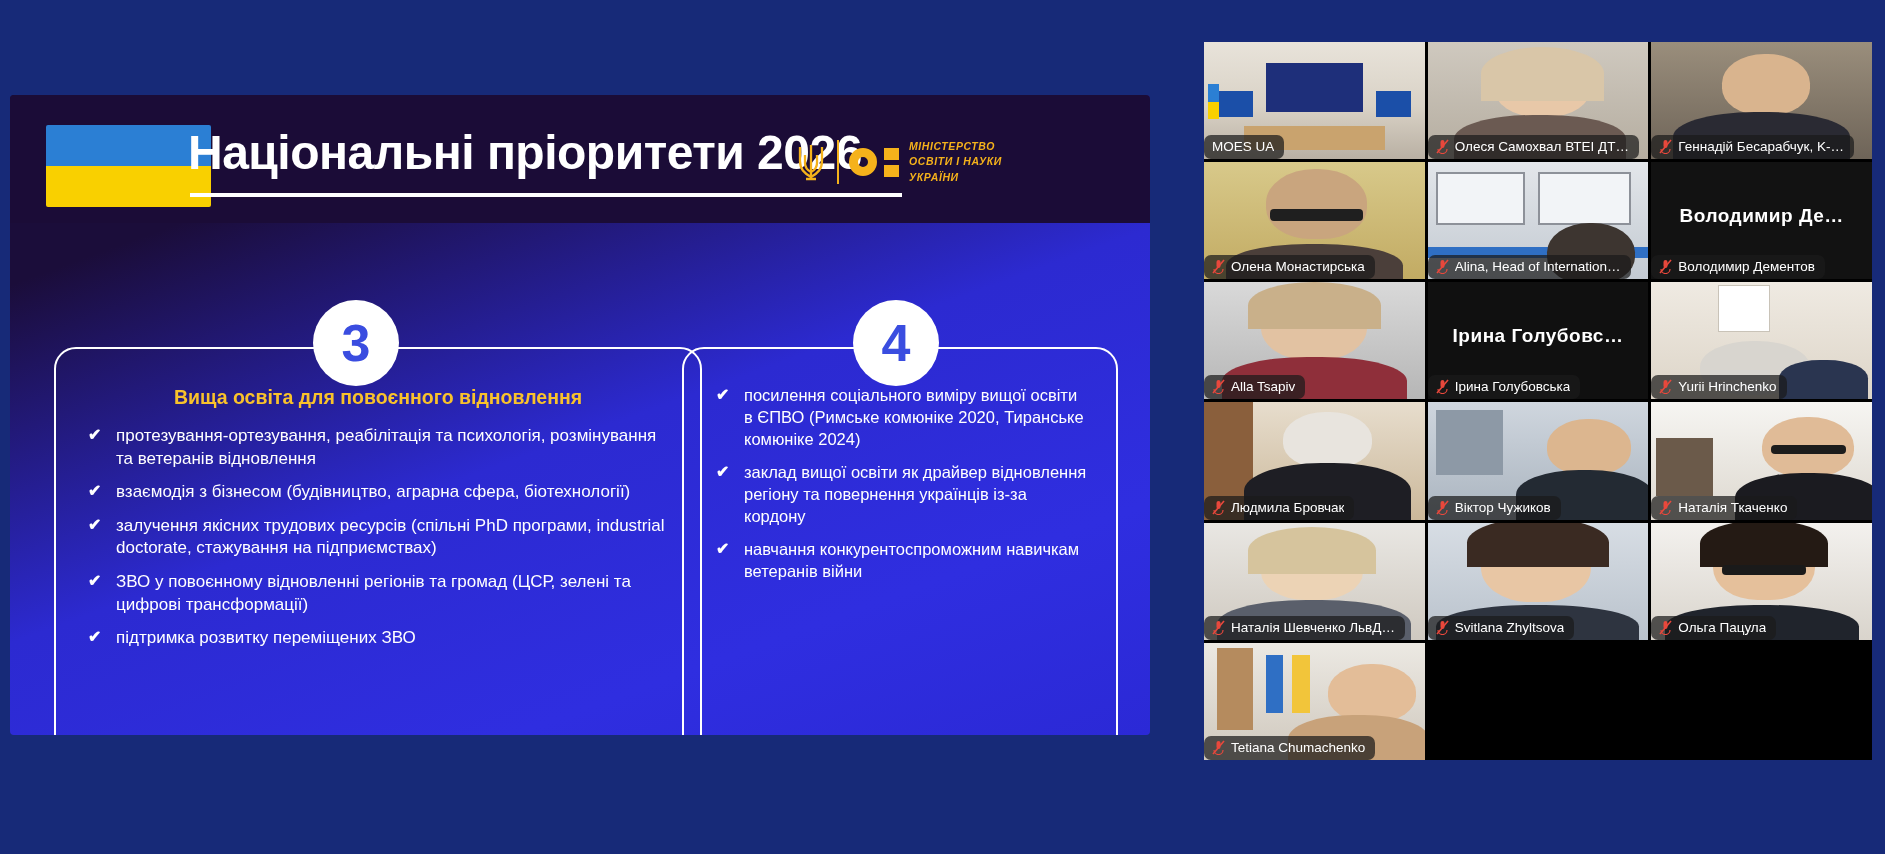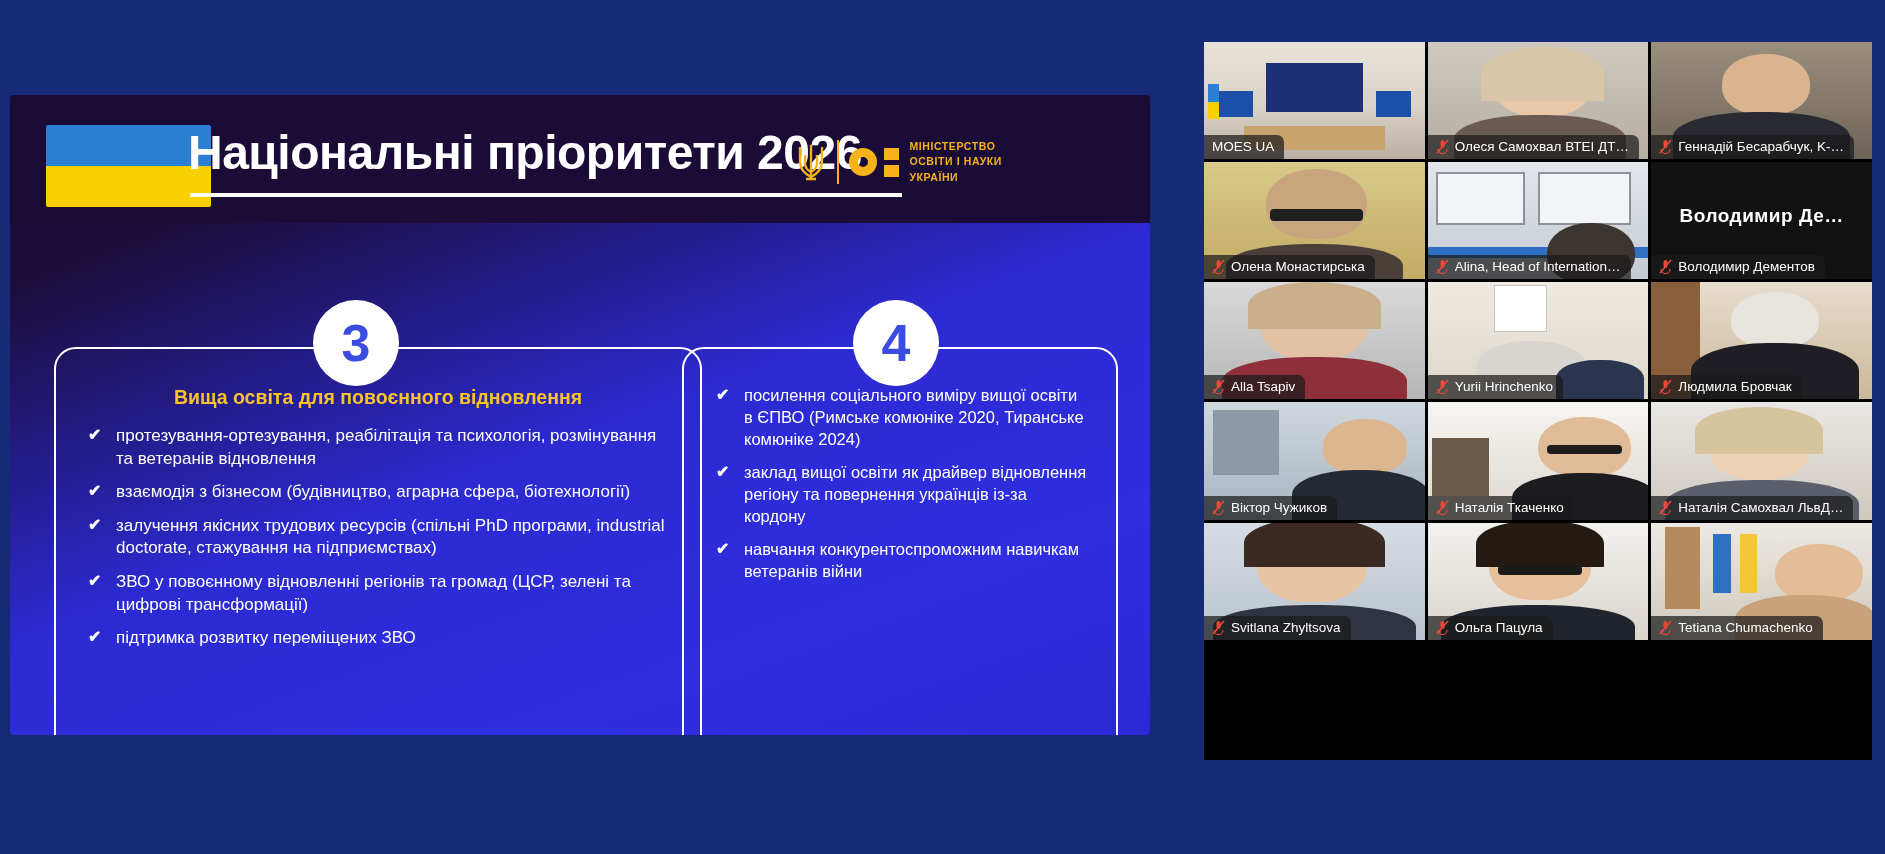--- a/index.html
+++ b/index.html
@@ -36,21 +36,21 @@
     font-size:48px; font-weight:bold; color:#ffffff;
     letter-spacing:-0.5px; white-space:nowrap;
   }
   #title-rule{
     position:absolute; left:180px; top:98px; width:712px; height:4px;
     background:#ffffff;
   }
 
   #mon-logo{
     position:absolute; right:148px; top:36px; height:62px;
-    display:flex; align-items:center; gap:10px;
+    display:flex; align-items:center; gap:10px;font-style:italic;
   }
   #trident{ width:32px; height:46px; }
   #logo-div{ width:2px; height:44px; background:#f5b21b; }
   #logo-mark{ display:flex; align-items:center; gap:7px; }
   #logo-o{
     width:28px; height:28px; border-radius:50%;
     border:9px solid #f5b21b; box-sizing:border-box;
   }
   #logo-bars{ display:flex; flex-direction:column; gap:5px; }
   #logo-bars div{ width:15px; height:12px; background:#f5b21b; }
@@ -113,21 +113,21 @@
   .tile.active{ outline:4px solid #3ee88a; outline-offset:-4px; z-index:3; }
 
   .namebar{
     position:absolute; left:0; bottom:0;
     display:flex; align-items:center; gap:6px;
     max-width:100%;
     padding:4px 10px 5px 8px;
     background:rgba(26,26,26,0.72);
     border-top-right-radius:7px;
     color:#ffffff; font-size:13.5px;
-    white-space:nowrap; overflow:hidden;
+    white-space:nowrap; overflow:hidden;border-radius:7px;
   }
   .namebar .nm{ overflow:hidden; text-overflow:ellipsis; }
   .mute{
     flex:0 0 auto; width:13px; height:15px; position:relative;
   }
   .mute svg{ display:block; }
 
   .center-name{
     position:absolute; left:0; right:0; top:46%;
     transform:translateY(-50%);
@@ -342,20 +342,34 @@
           <svg viewBox="0 0 13 15">
             <path d="M6.5 1 a2 2 0 0 1 2 2 v4 a2 2 0 0 1 -4 0 V3 a2 2 0 0 1 2-2z" fill="#e8483c"></path>
             <path d="M2 10 a4.5 4.5 0 0 0 9 0" stroke="#e8483c" stroke-width="1.2" fill="none"></path>
             <path d="M1 14 L12 1" stroke="#e8483c" stroke-width="1.6"></path>
           </svg>
         </span>
       <span class="nm">Alla Tsapiv</span>
     </div>
   </div>
 
+  <div class="tile">
+    <div class="ph" style="background:#101010"></div>
+    <div class="center-name">Ірина  Голубовс…</div>
+    <div class="namebar">
+      <span class="mute">
+          <svg viewBox="0 0 13 15">
+            <path d="M6.5 1 a2 2 0 0 1 2 2 v4 a2 2 0 0 1 -4 0 V3 a2 2 0 0 1 2-2z" fill="#e8483c"></path>
+            <path d="M2 10 a4.5 4.5 0 0 0 9 0" stroke="#e8483c" stroke-width="1.2" fill="none"></path>
+            <path d="M1 14 L12 1" stroke="#e8483c" stroke-width="1.6"></path>
+          </svg>
+        </span>
+      <span class="nm">Ірина Голубовська</span>
+    </div>
+  </div>
 
 
   <div class="tile">
     <div class="ph" style="background:linear-gradient(#efeae2,#ddd5c8)"></div>
     <div style="position:absolute;left:30%;top:2%;width:24%;height:40%;background:#ffffff;border:1px solid #c9c3b8"></div>
     <div class="head" style="left:22%;bottom:4%;width:50%;height:46%;background:#d8d5cf"></div>
     <div class="body" style="right:2%;bottom:0;width:40%;height:34%;background:#2a3550"></div>
     <div class="namebar">
       <span class="mute">
           <svg viewBox="0 0 13 15">
@@ -427,21 +441,21 @@
     <div style="position:absolute;left:20%;top:4%;width:58%;height:40%;background:#d6c49d;border-radius:50% 50% 0 0"></div>
     <div class="body" style="left:6%;top:66%;width:88%;height:44%;background:#5a5f6b"></div>
     <div class="namebar">
       <span class="mute">
           <svg viewBox="0 0 13 15">
             <path d="M6.5 1 a2 2 0 0 1 2 2 v4 a2 2 0 0 1 -4 0 V3 a2 2 0 0 1 2-2z" fill="#e8483c"></path>
             <path d="M2 10 a4.5 4.5 0 0 0 9 0" stroke="#e8483c" stroke-width="1.2" fill="none"></path>
             <path d="M1 14 L12 1" stroke="#e8483c" stroke-width="1.6"></path>
           </svg>
         </span>
-      <span class="nm">Наталія Самохвал ЛьвД…</span>
+      <span class="nm">Наталія Шевченко ЛьвД…</span>
     </div>
   </div>
 
   <div class="tile">
     <div class="ph" style="background:linear-gradient(#d7dde4,#b9c2cc)"></div>
     <div class="head" style="left:24%;top:2%;width:50%;height:66%;background:#e8c6a4"></div>
     <div style="position:absolute;left:18%;top:-4%;width:64%;height:42%;background:#3a2a22;border-radius:50% 50% 0 0"></div>
     <div class="body" style="left:4%;top:70%;width:92%;height:40%;background:#2e3440"></div>
     <div class="namebar">
       <span class="mute">

